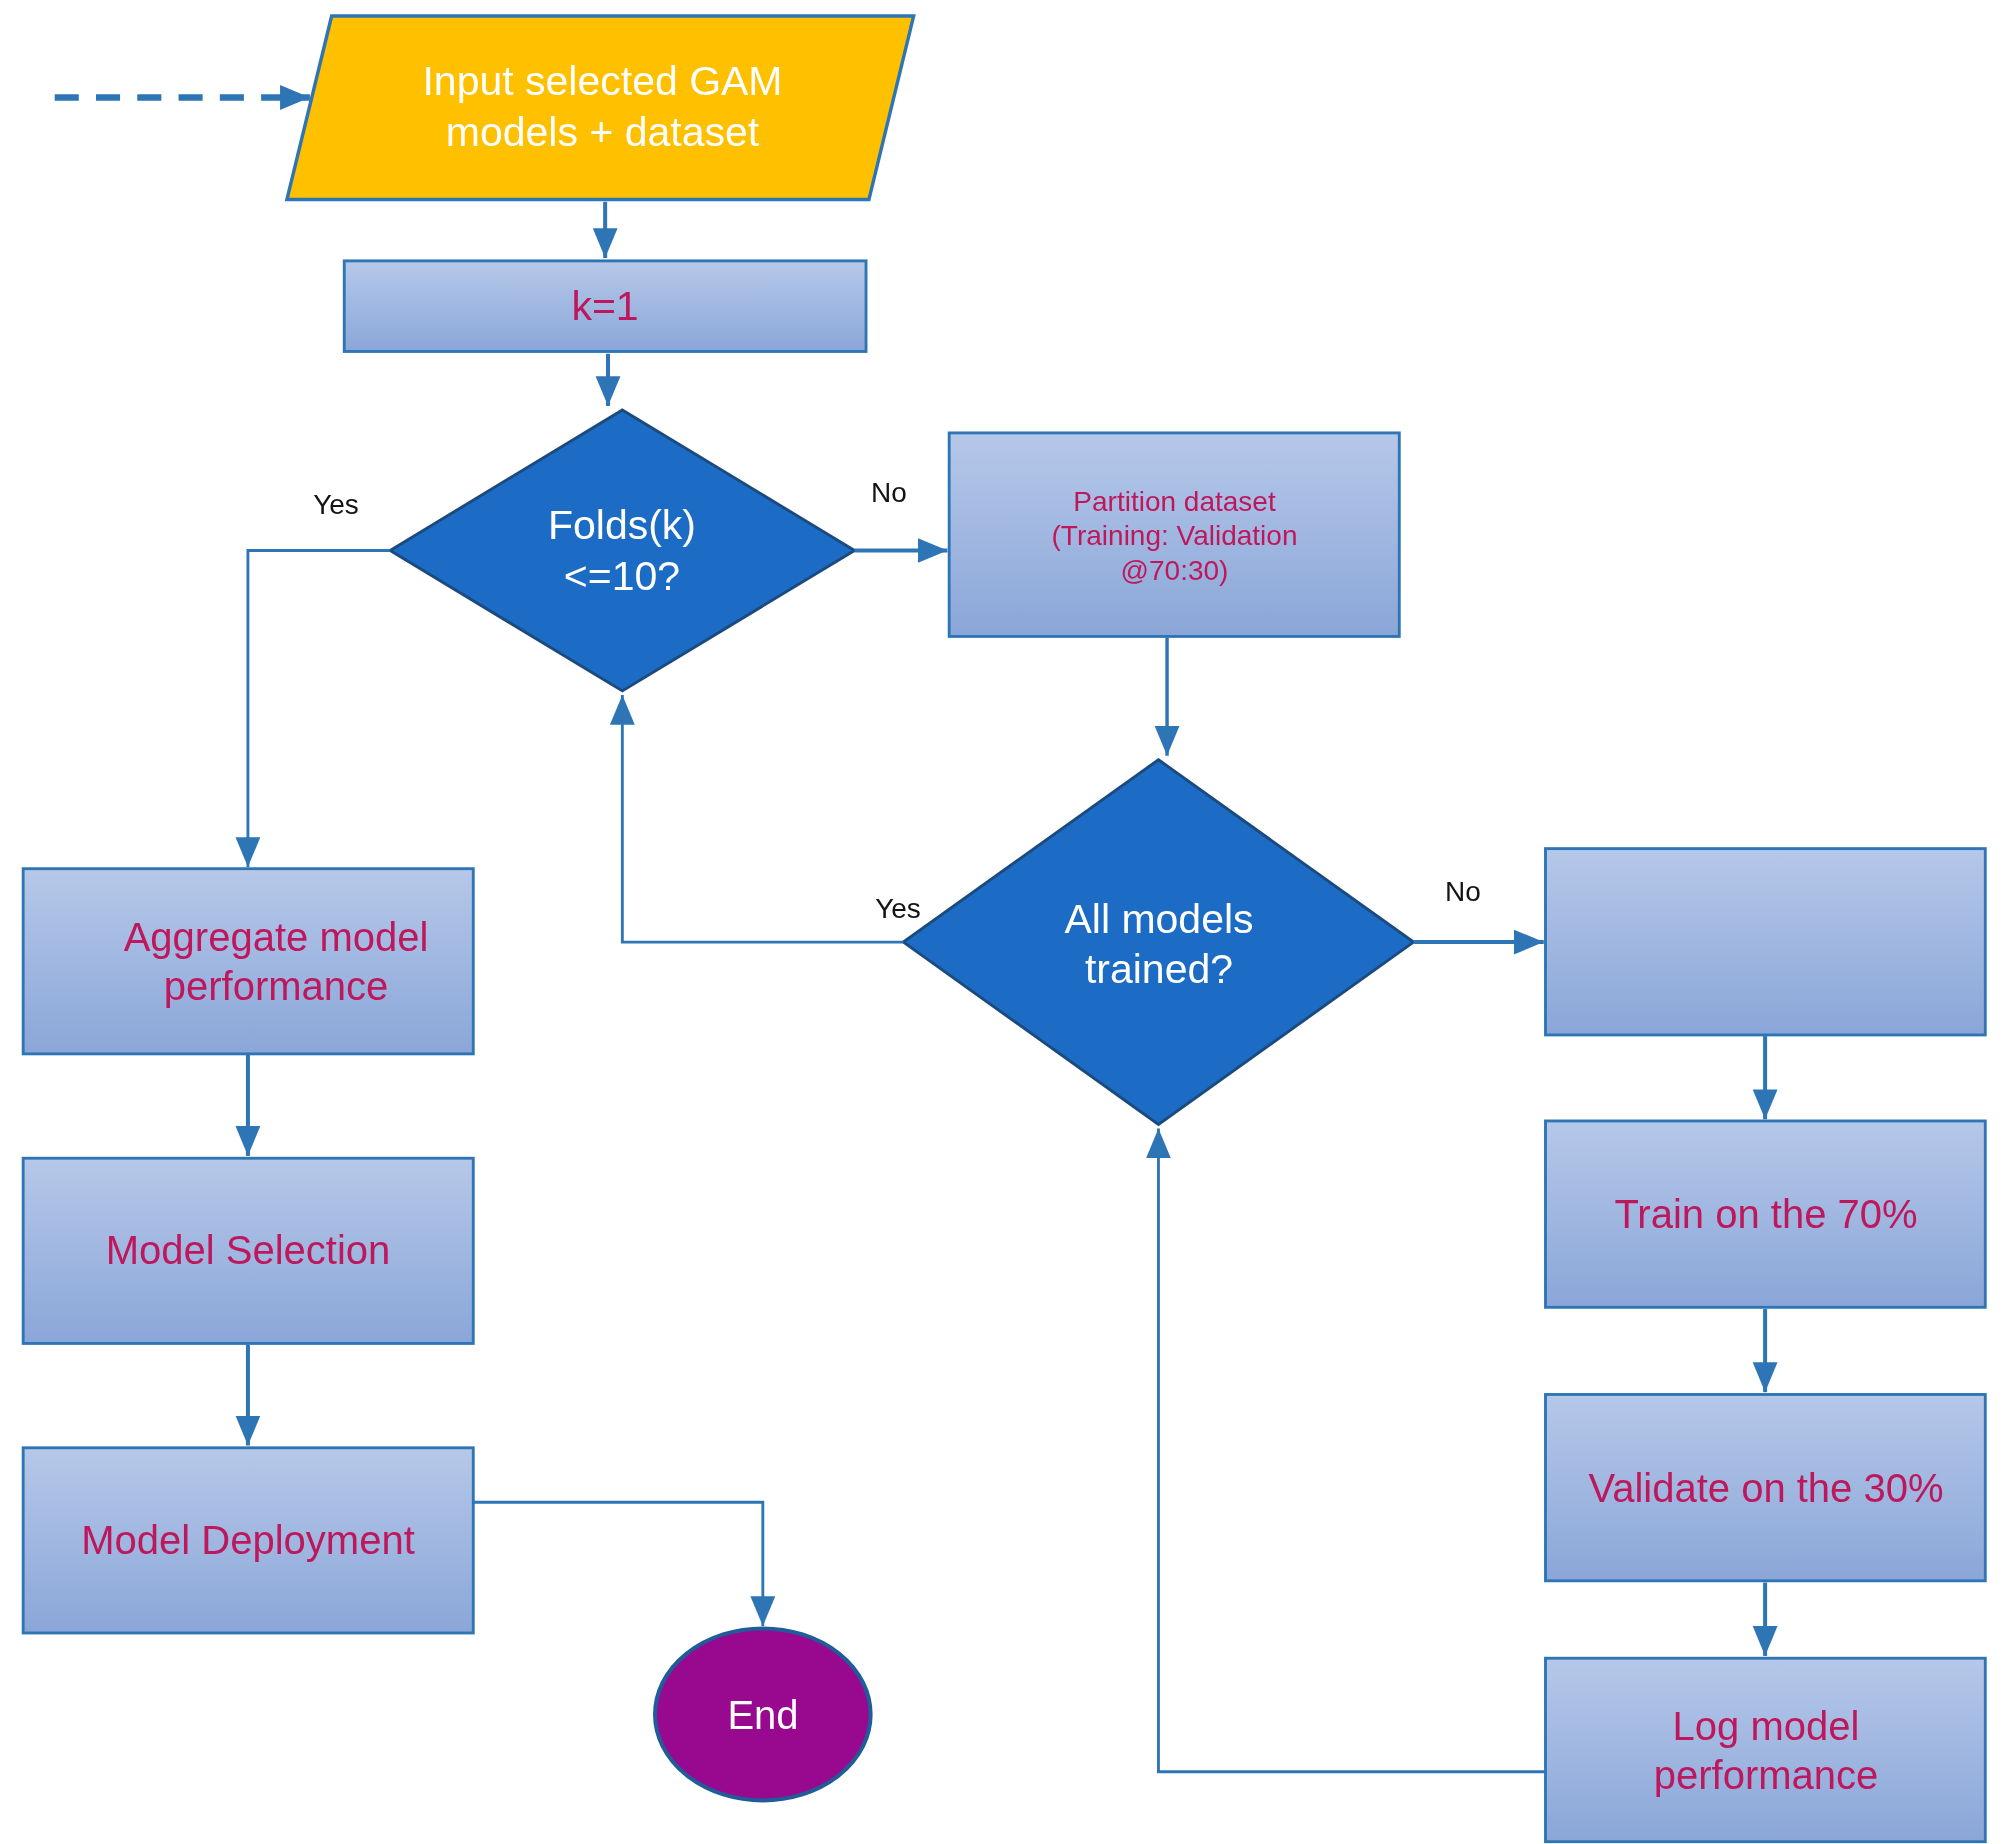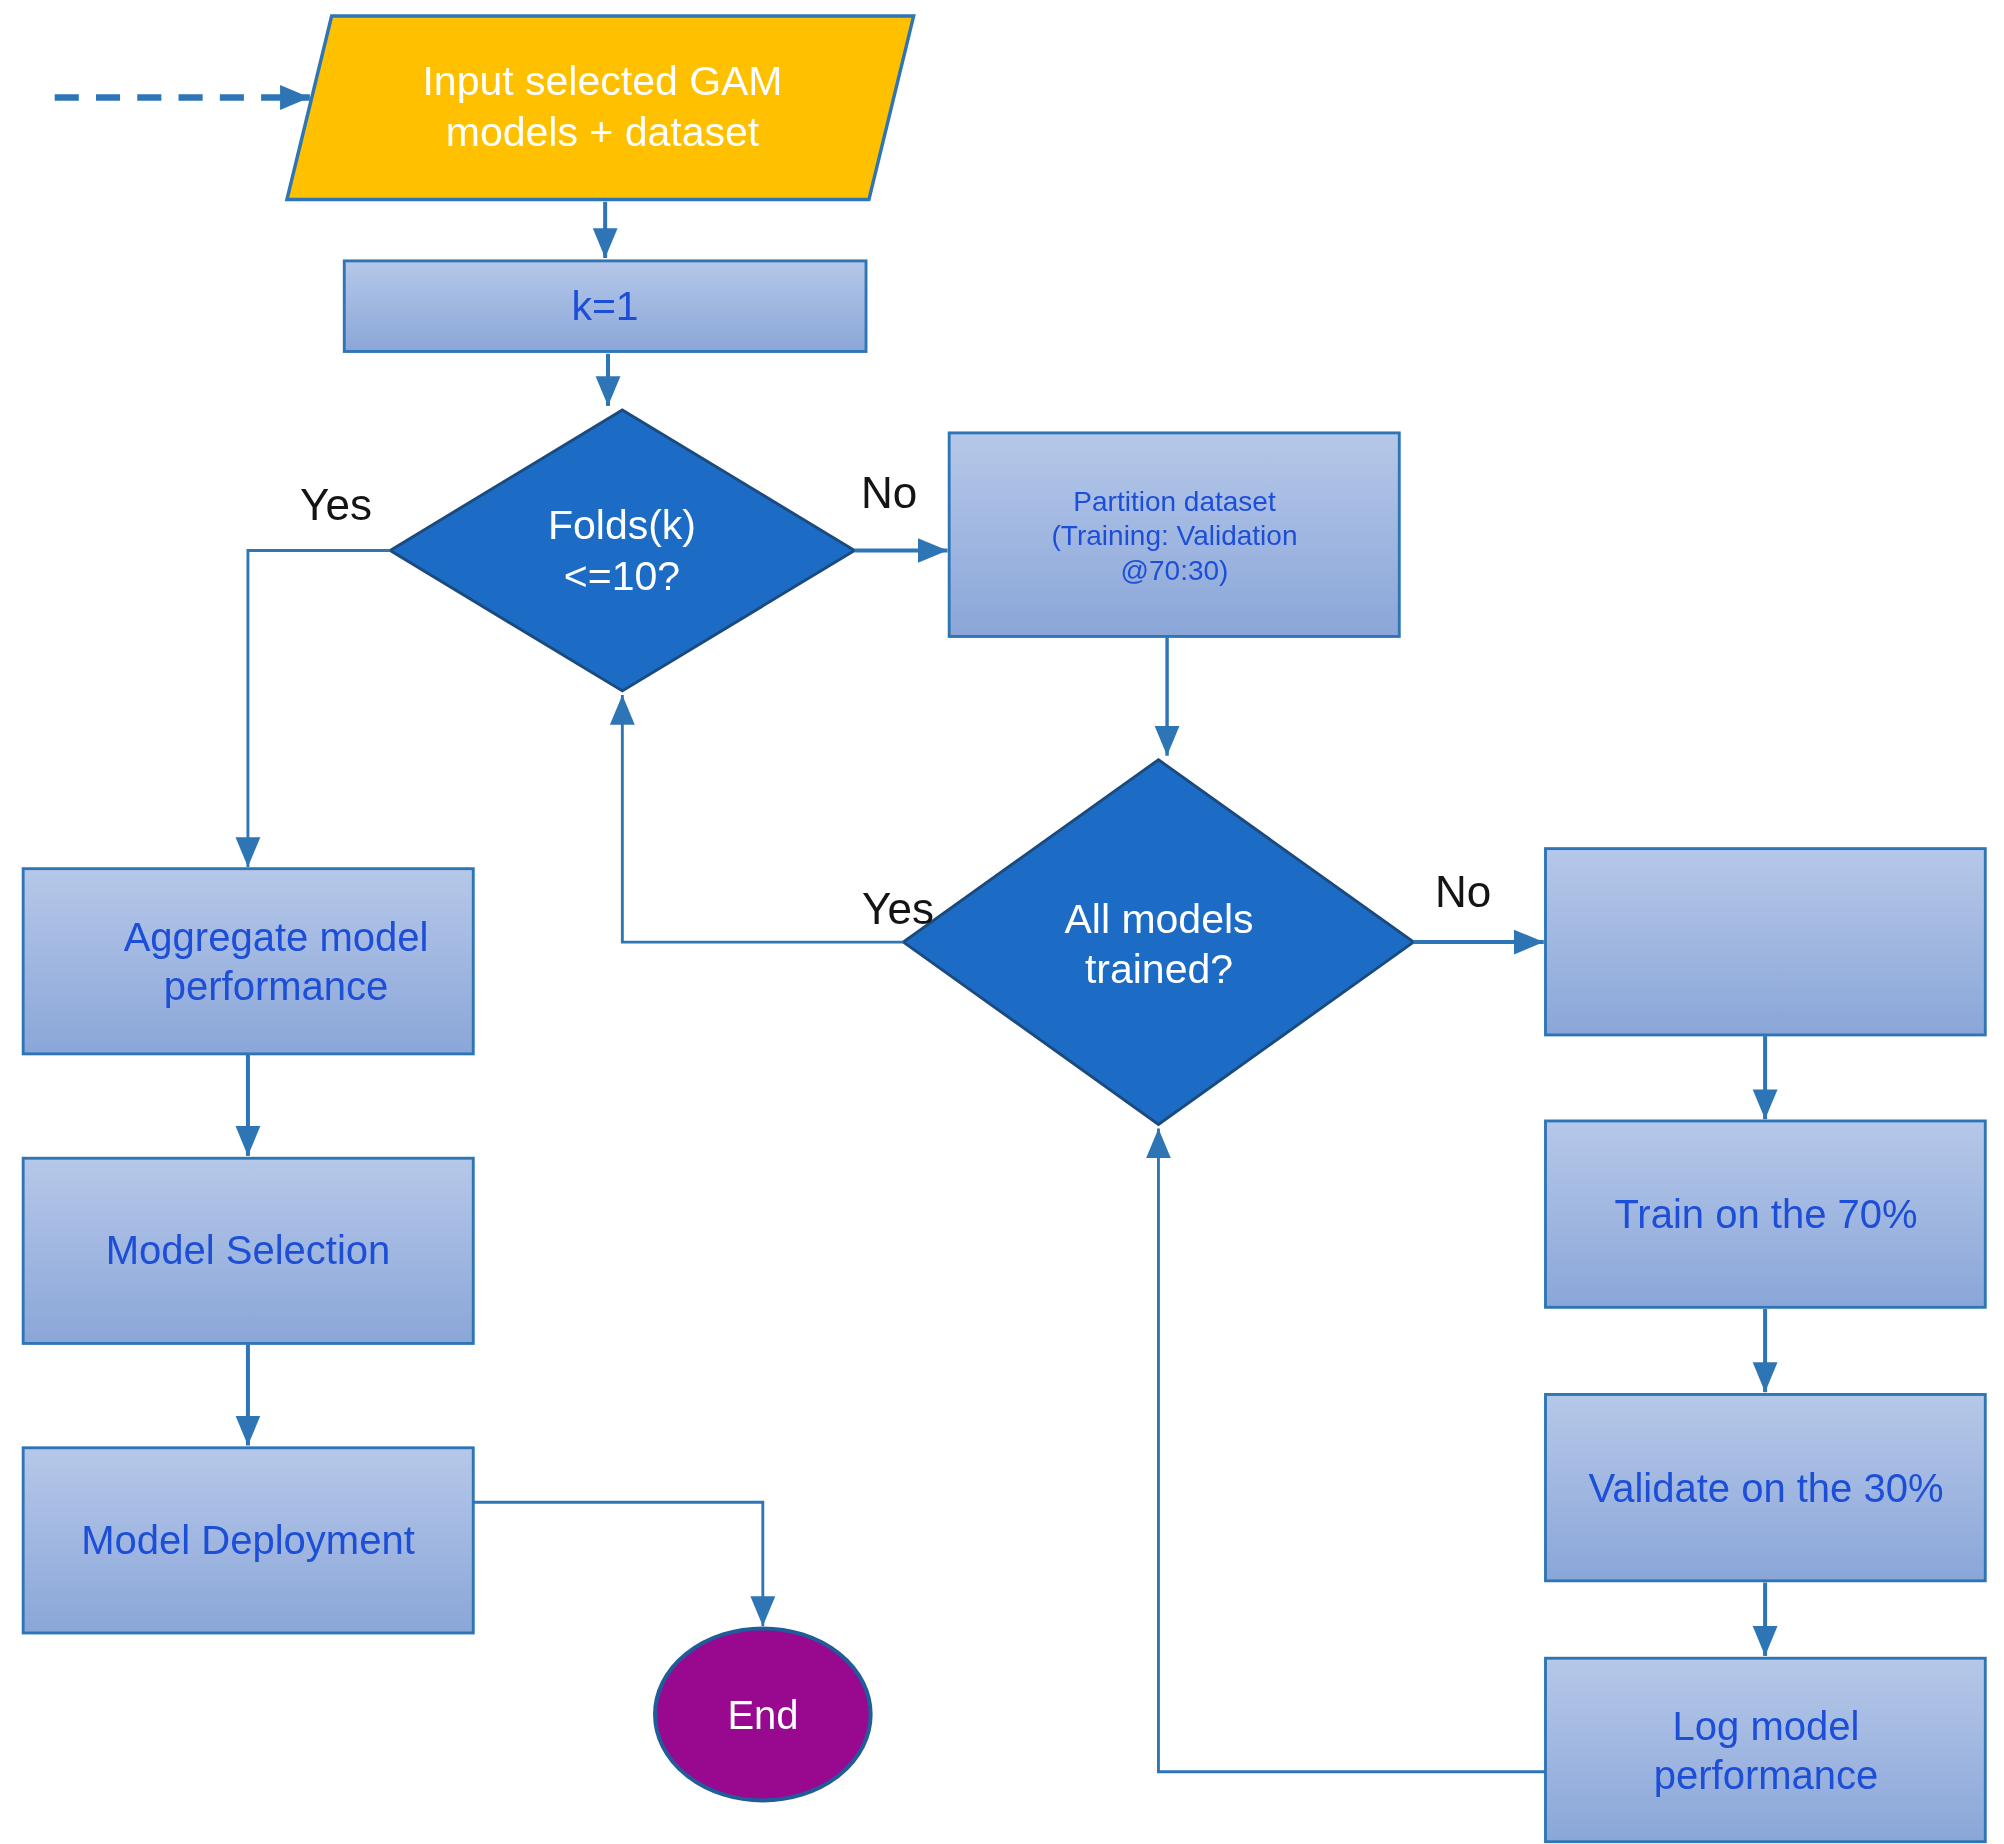--- a/index.html
+++ b/index.html
@@ -13,28 +13,28 @@
   }
   #shapes { position: absolute; left: 0; top: 0; }
   .lbl {
     position: absolute;
     display: flex;
     align-items: center;
     justify-content: center;
     text-align: center;
     white-space: pre-line;
     line-height: 1.22;
-    color: #1d4ed8;
+    color: #be185d;
     pointer-events: none;
   }
   .lbl.light { color: #ffffff; }
   .f70 { font-size: 40px; }
   .f72 { font-size: 41px; }
   .f66 { font-size: 28px; }
-  .edge-lbl { font-size: 44px; color: #141414; }
+  .edge-lbl { font-size: 28px; color: #141414; }
 </style>
 </head>
 <body>
 
 <div id="canvas">
 
   <svg id="shapes" width="2005" height="1844" viewBox="0 0 3496 3216">
     <defs>
       <linearGradient id="boxGrad" x1="0" y1="0" x2="0" y2="1">
         <stop offset="0" stop-color="#B6C8E9"></stop>

